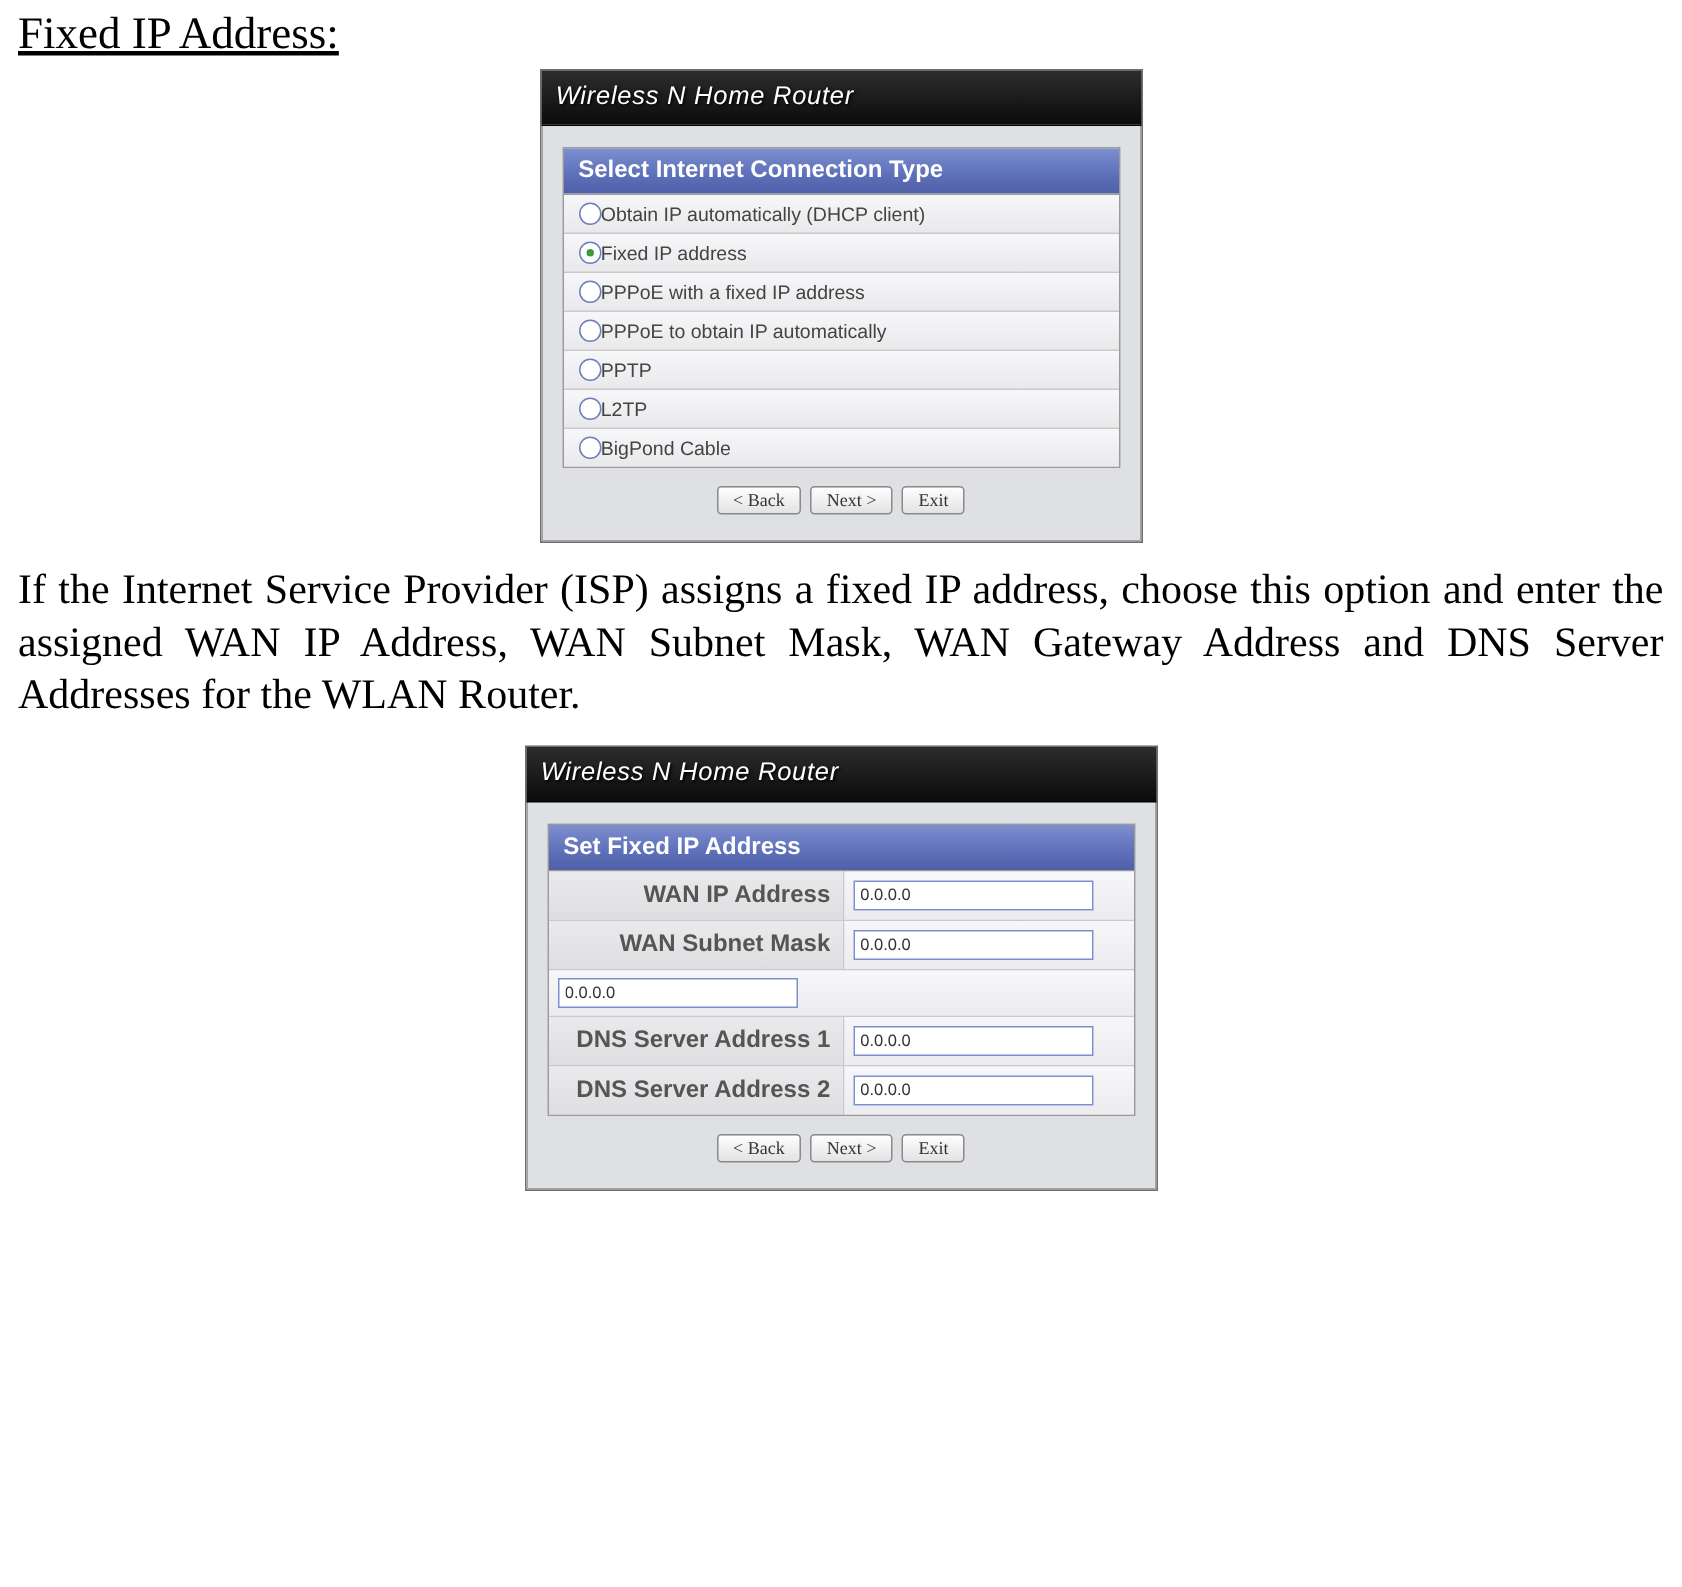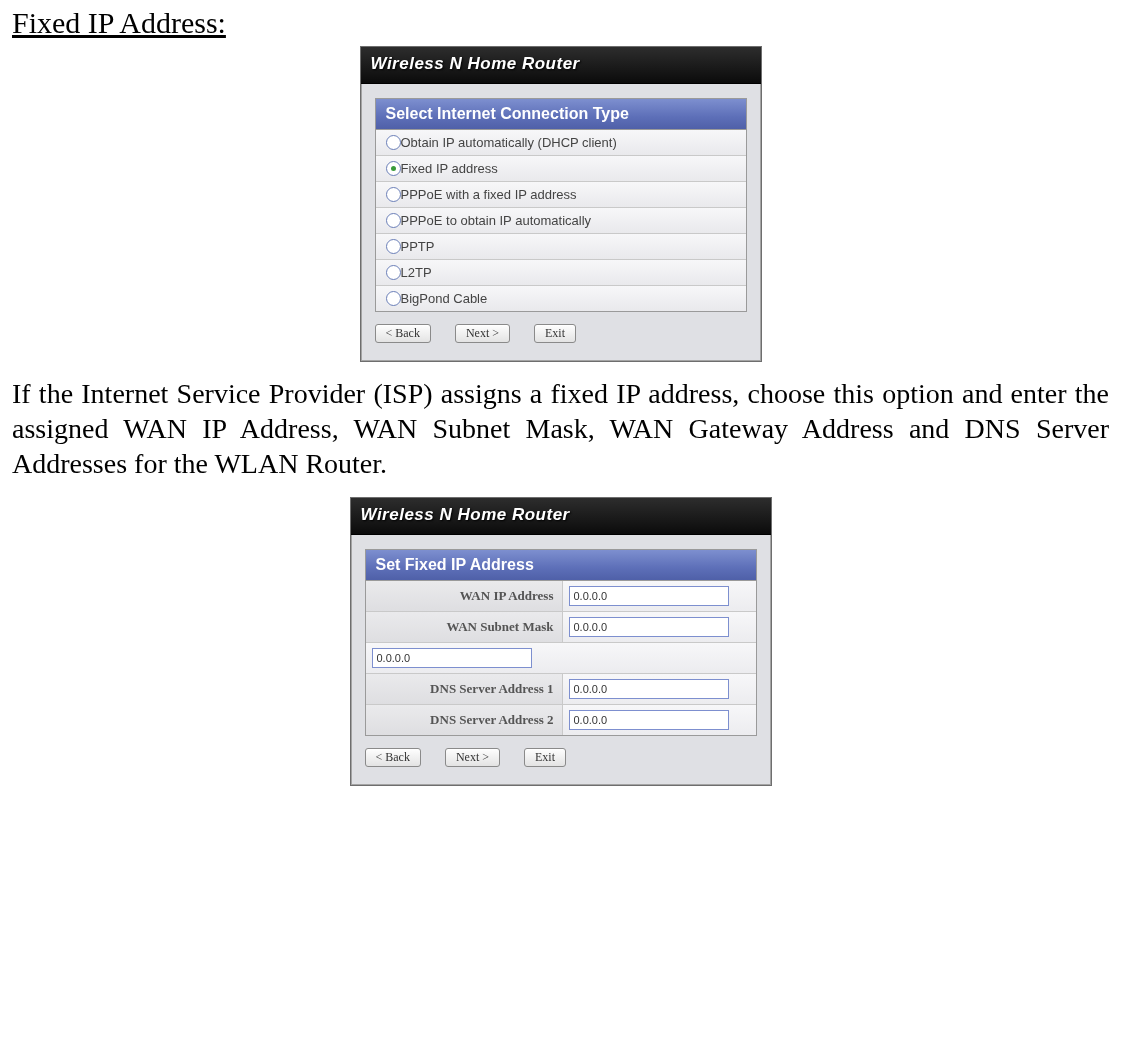--- a/index.html
+++ b/index.html
@@ -33,21 +33,21 @@
     background: #dfe0e4;
     box-shadow: 0 0 0 1px #a4a4a4 inset;
     font-family: Arial, Helvetica, sans-serif;
   }
   .router-panel.form2 {
     width: 420px;
   }
   .titlebar {
     background: linear-gradient(#2d2d2d, #0b0b0b);
     color: #ffffff;
-    font-weight: bold;
+    font-weight: normal;
     font-style: italic;
     font-size: 17px;
     padding: 7px 10px 9px 10px;
     letter-spacing: 0.5px;
     text-shadow: 1px 1px 2px #000;
     border-bottom: 1px solid #000;
   }
   .inner {
     padding: 14px 14px 14px 14px;
   }
@@ -90,22 +90,22 @@
   .radio.selected::after {
     content: "";
     width: 5px;
     height: 5px;
     background: #3a9b3a;
     border-radius: 50%;
     display: block;
   }
   .btn-row {
     display: flex;
-    justify-content: flex-start;
-    gap: 24px;
+    justify-content: center;
+    gap: 6px;
     padding: 12px 0 4px 0;
   }
   .btn {
     font-family: "Times New Roman", Times, serif;
     font-size: 12px;
     padding: 1px 10px;
     border: 1px solid #8a8a8a;
     border-radius: 3px;
     background: linear-gradient(#fefefe, #e3e3e3);
     color: #333;
@@ -115,31 +115,30 @@
   
   .form-row {
     display: flex;
     align-items: stretch;
     border-bottom: 1px solid #c9c9c9;
   }
   .form-row:last-child { border-bottom: none; }
   .form-label {
     width: 180px;
     flex: 0 0 180px;
-    font-size: 13px;
+    font-size: 16px;
     font-weight: bold;
     color: #555;
     text-align: right;
     padding: 7px 8px;
     background: linear-gradient(#eaeaec, #dedee1);
     border-right: 1px solid #c9c9c9;
     display: flex;
     align-items: center;
     justify-content: flex-end;
-    font-family: Liberation Serif, serif;
   }
   .form-field {
     flex: 1;
     padding: 5px 6px;
     background: linear-gradient(#f7f7f9, #ececef);
     display: flex;
     align-items: center;
   }
   .text-input {
     font-family: Arial, sans-serif;

